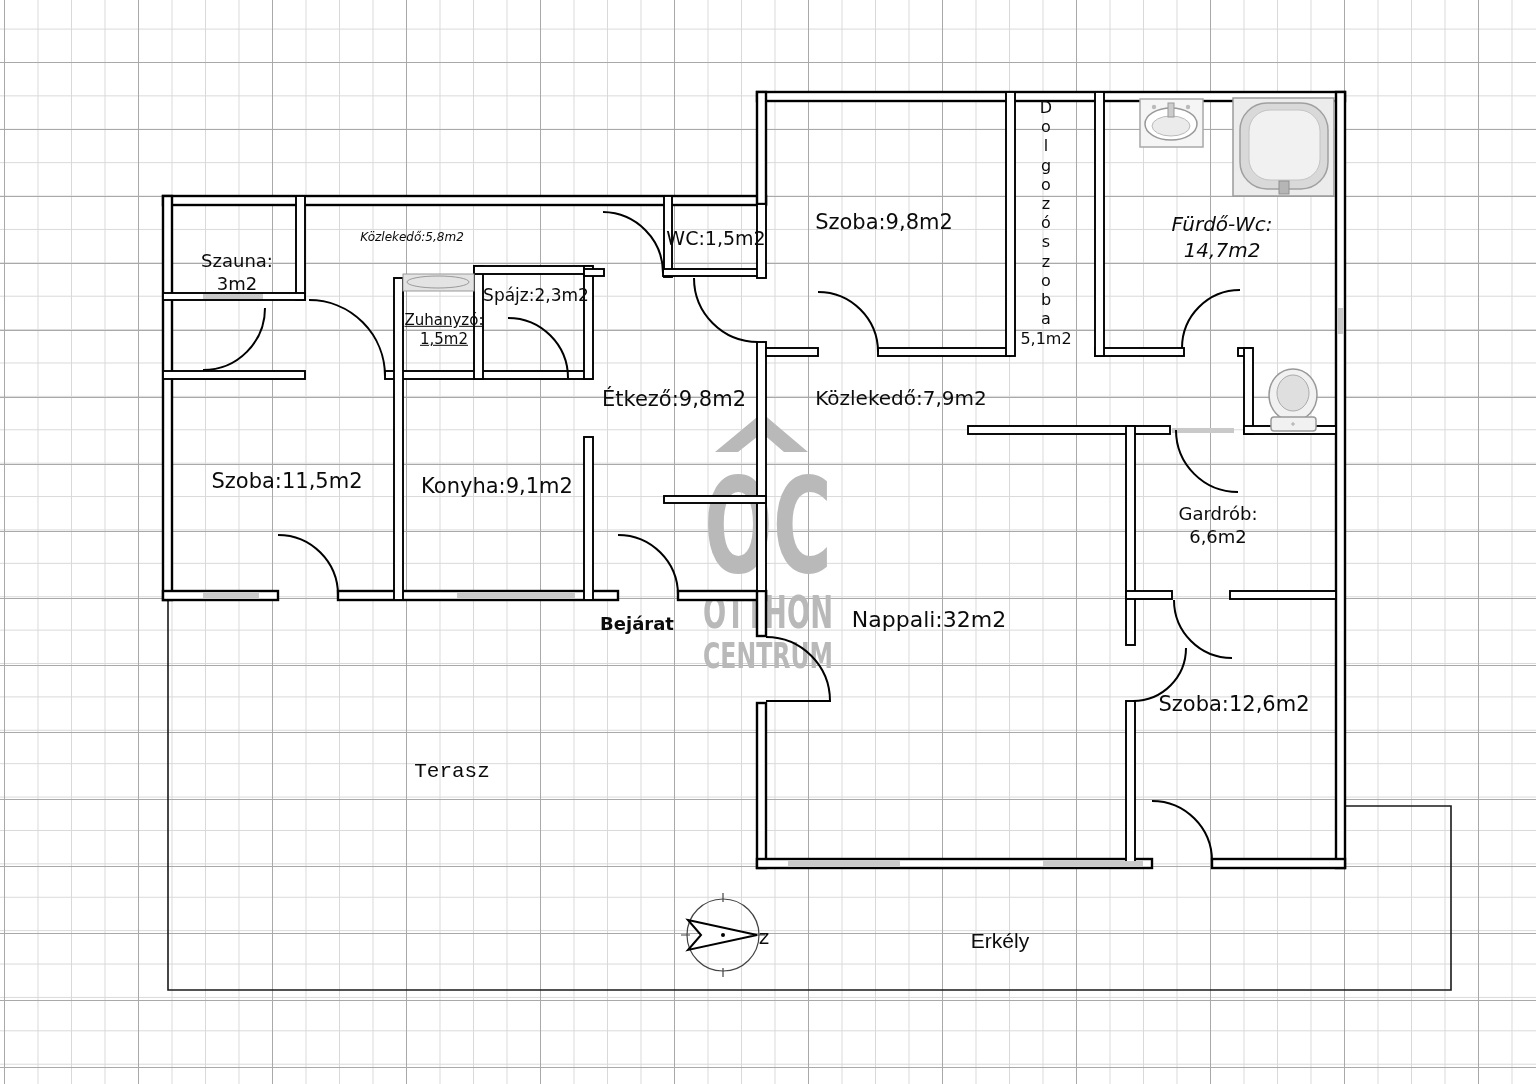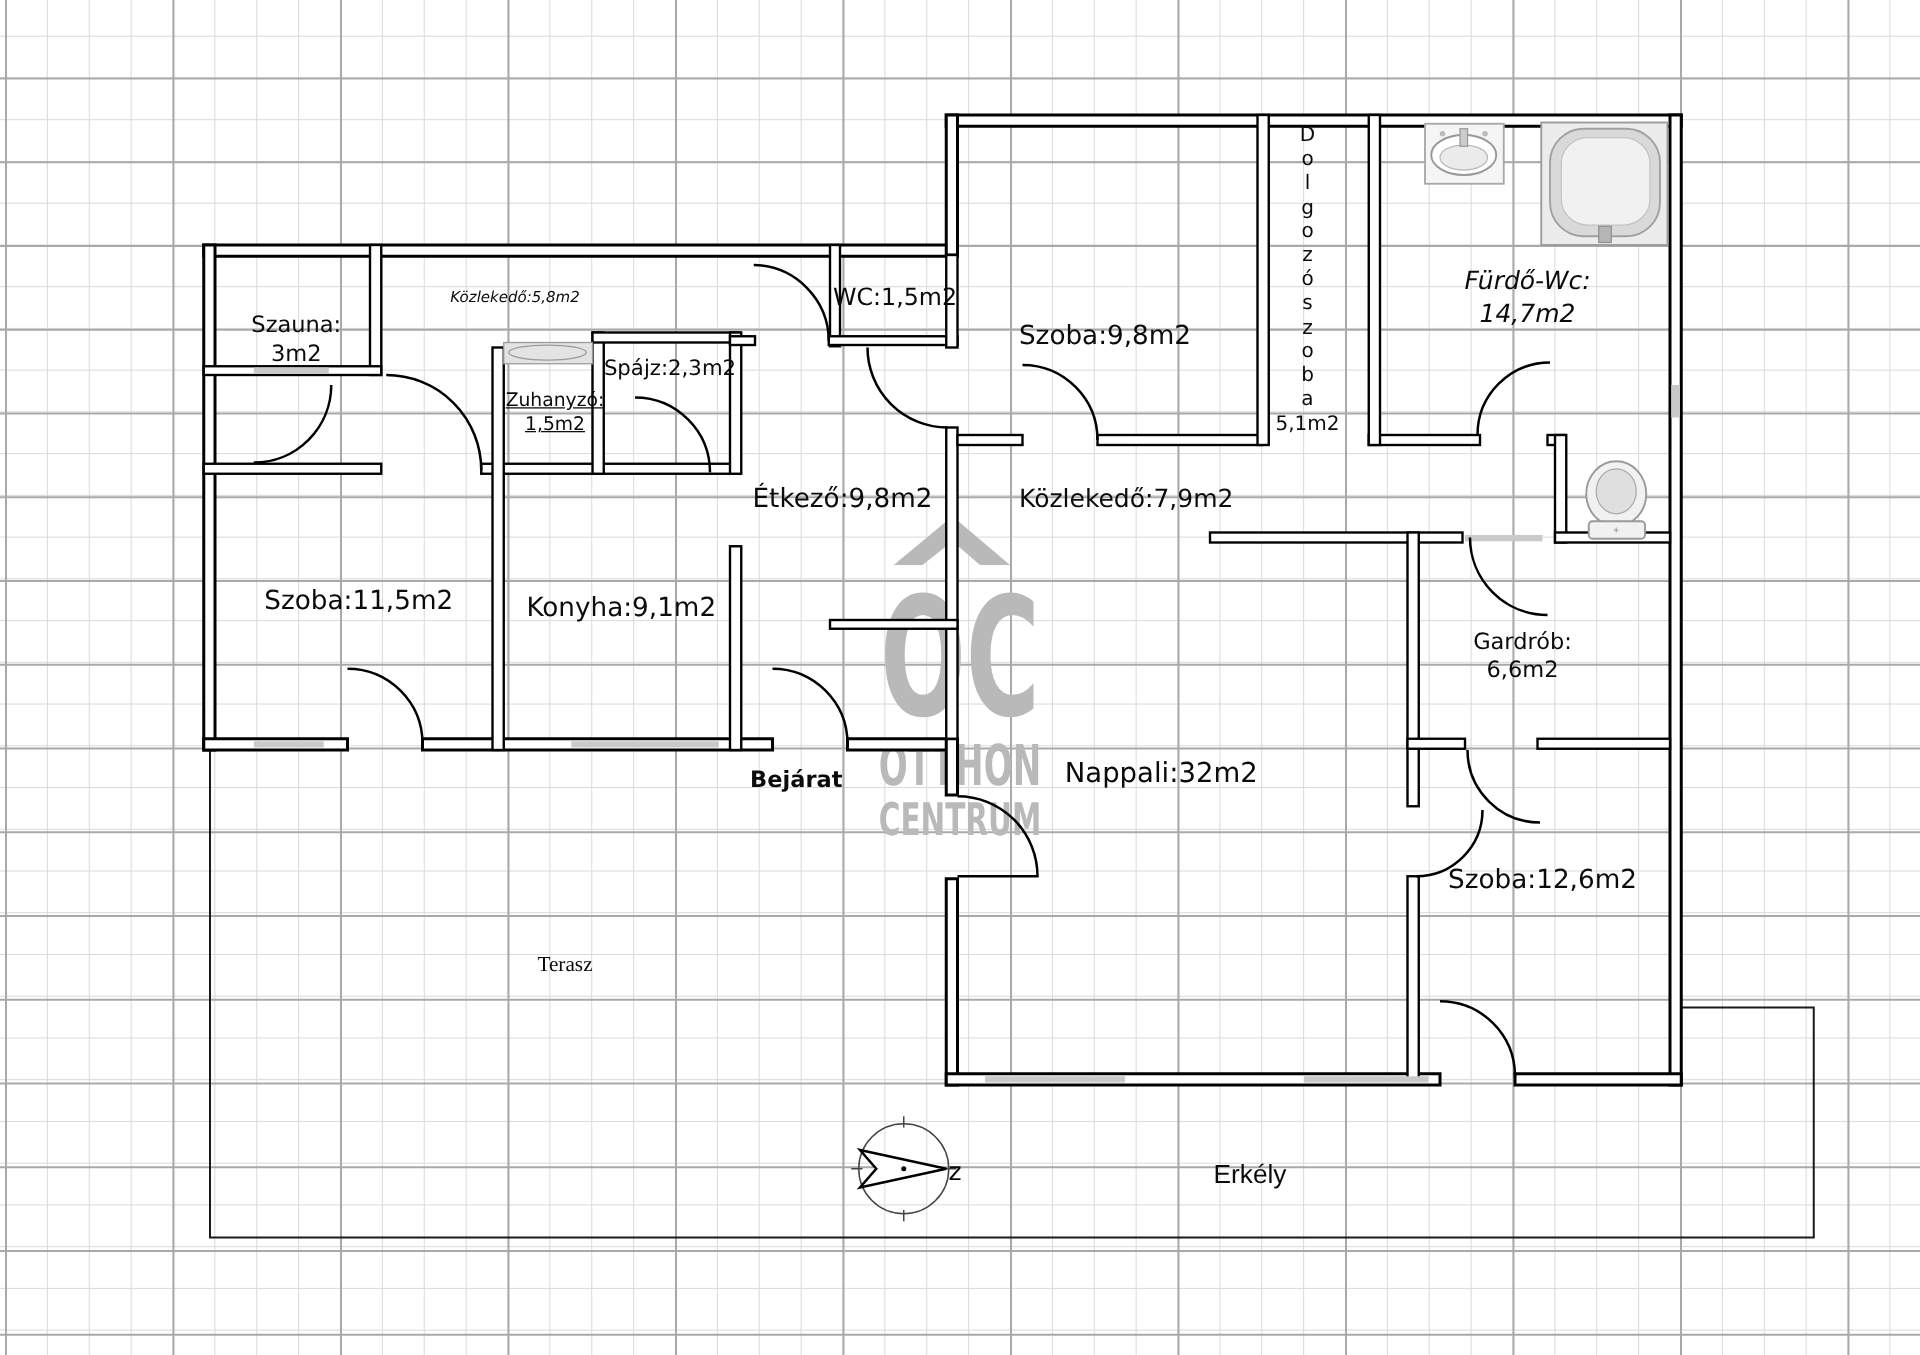--- a/index.html
+++ b/index.html
@@ -151,21 +151,21 @@
   <div class="lbl" style="left:237px;top:250px;font-size:18px;margin-top:22px;">Szauna:
 3m2</div>
   <div class="lbl" style="left:412px;top:238px;font-size:12px;font-style:italic;">Közlekedő:5,8m2</div>
   <div class="lbl" style="left:716px;top:238px;font-size:19px;">WC:1,5m2</div>
   <div class="lbl" style="left:444px;top:330px;font-size:15px;text-decoration:underline;">Zuhanyzó:
 1,5m2</div>
   <div class="lbl" style="left:536px;top:296px;font-size:17px;">Spájz:2,3m2</div>
   <div class="lbl" style="left:674px;top:399px;font-size:21px;">Étkező:9,8m2</div>
   <div class="lbl" style="left:287px;top:481px;font-size:21px;">Szoba:11,5m2</div>
   <div class="lbl" style="left:497px;top:486px;font-size:21px;">Konyha:9,1m2</div>
-  <div class="lbl" style="left:884px;top:222px;font-size:21px;margin-top:47px;">Szoba:9,8m2</div>
+  <div class="lbl" style="left:884px;top:222px;font-size:21px;">Szoba:9,8m2</div>
   <div class="lbl" style="left:1046px;top:213px;font-size:16px;line-height:1.2;">D
 o
 l
 g
 o
 z
 ó
 s
 z
 o
@@ -173,17 +173,17 @@
 a</div>
   <div class="lbl" style="left:1046px;top:339px;font-size:16px;">5,1m2</div>
   <div class="lbl" style="left:1222px;top:238px;font-size:20px;font-style:italic;">Fürdő-Wc:
 14,7m2</div>
   <div class="lbl" style="left:901px;top:399px;font-size:20px;">Közlekedő:7,9m2</div>
   <div class="lbl" style="left:1218px;top:525px;font-size:18px;">Gardrób:
 6,6m2</div>
   <div class="lbl" style="left:929px;top:620px;font-size:22px;">Nappali:32m2</div>
   <div class="lbl" style="left:1234px;top:704px;font-size:21px;">Szoba:12,6m2</div>
   <div class="lbl" style="left:637px;top:624px;font-size:18px;font-weight:bold;">Bejárat</div>
-  <div class="lbl" style="left:452px;top:772px;font-size:17px;font-family:Liberation Serif, serif;">Terasz</div>
+  <div class="lbl" style="left:452px;top:772px;font-size:21px;font-family:Liberation Mono, monospace;">Terasz</div>
   <div class="lbl" style="left:1000px;top:941px;font-size:21px;font-family:'Liberation Sans',sans-serif;">Erkély</div>
   <div class="lbl" style="left:764px;top:938px;font-size:20px;">z</div>
 
 </div>
 
 </body></html>

